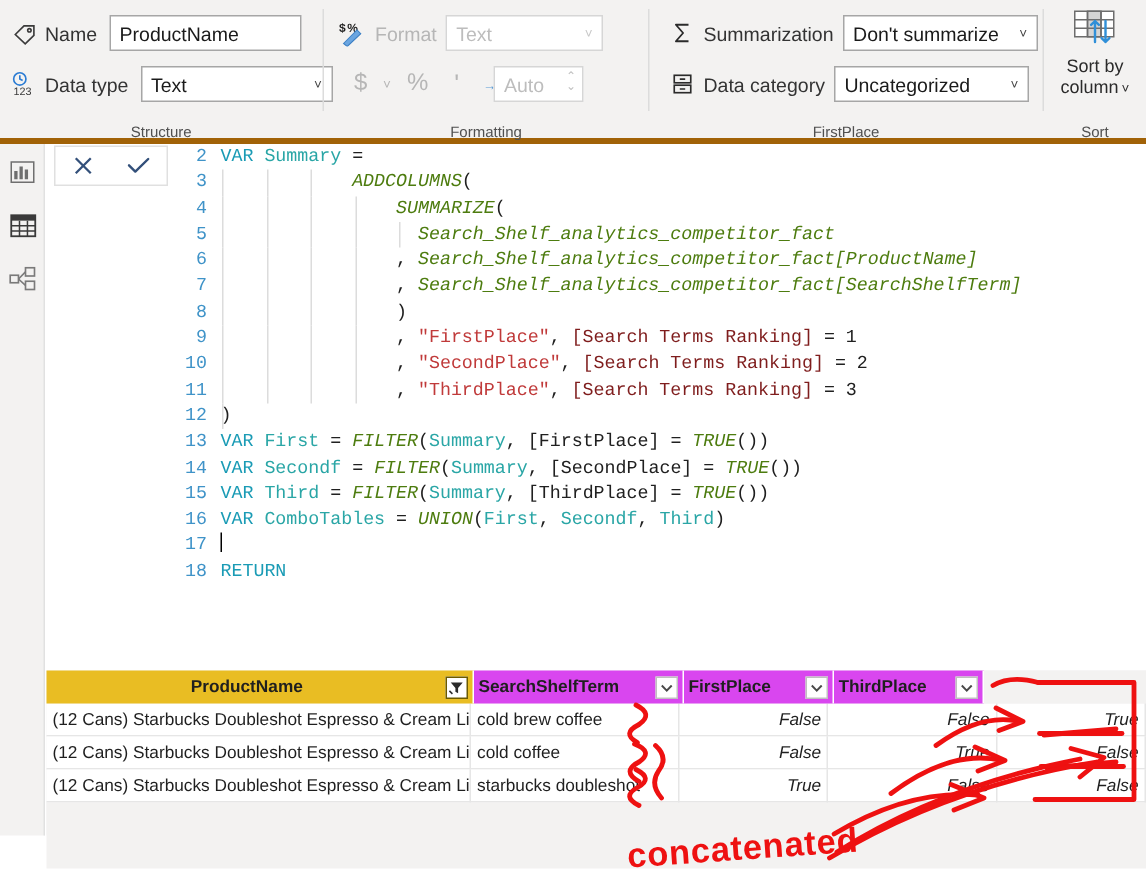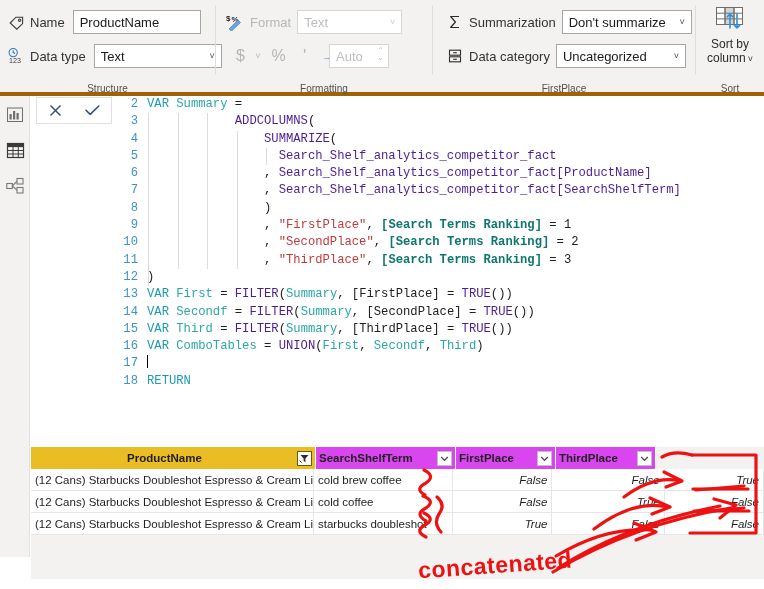--- a/index.html
+++ b/index.html
@@ -138,23 +138,23 @@
     text-align: right; color: #3f93c8;
     font-family: "Liberation Mono", monospace;
     font-size: 12.2px;
   }
   .ctext { display: inline; margin-left: 9px; color: #202020; }
   .guide {
     position: absolute; top: 0; width: 1px; height: 17.3px;
     background: #dcdcdc;
   }
   .kw   { color: #1a9bb5; }
-  .fn   { color: #4c1d95; }
+  .fn   { color: #4d7c0f; font-style: italic; }
   .str  { color: #c03a3a; }
-  .col  { color: #0f766e; font-weight: bold; }
+  .col  { color: #7f1d1d; }
   .var  { color: #2aa6a6; }
   .num  { color: #202020; }
   .caretbar {
     display: inline-block; width: 1px; height: 13px;
     background: #000; vertical-align: -2px;
   }
 
   
   .grid {
     position: absolute; left: 31px; top: 447px;

